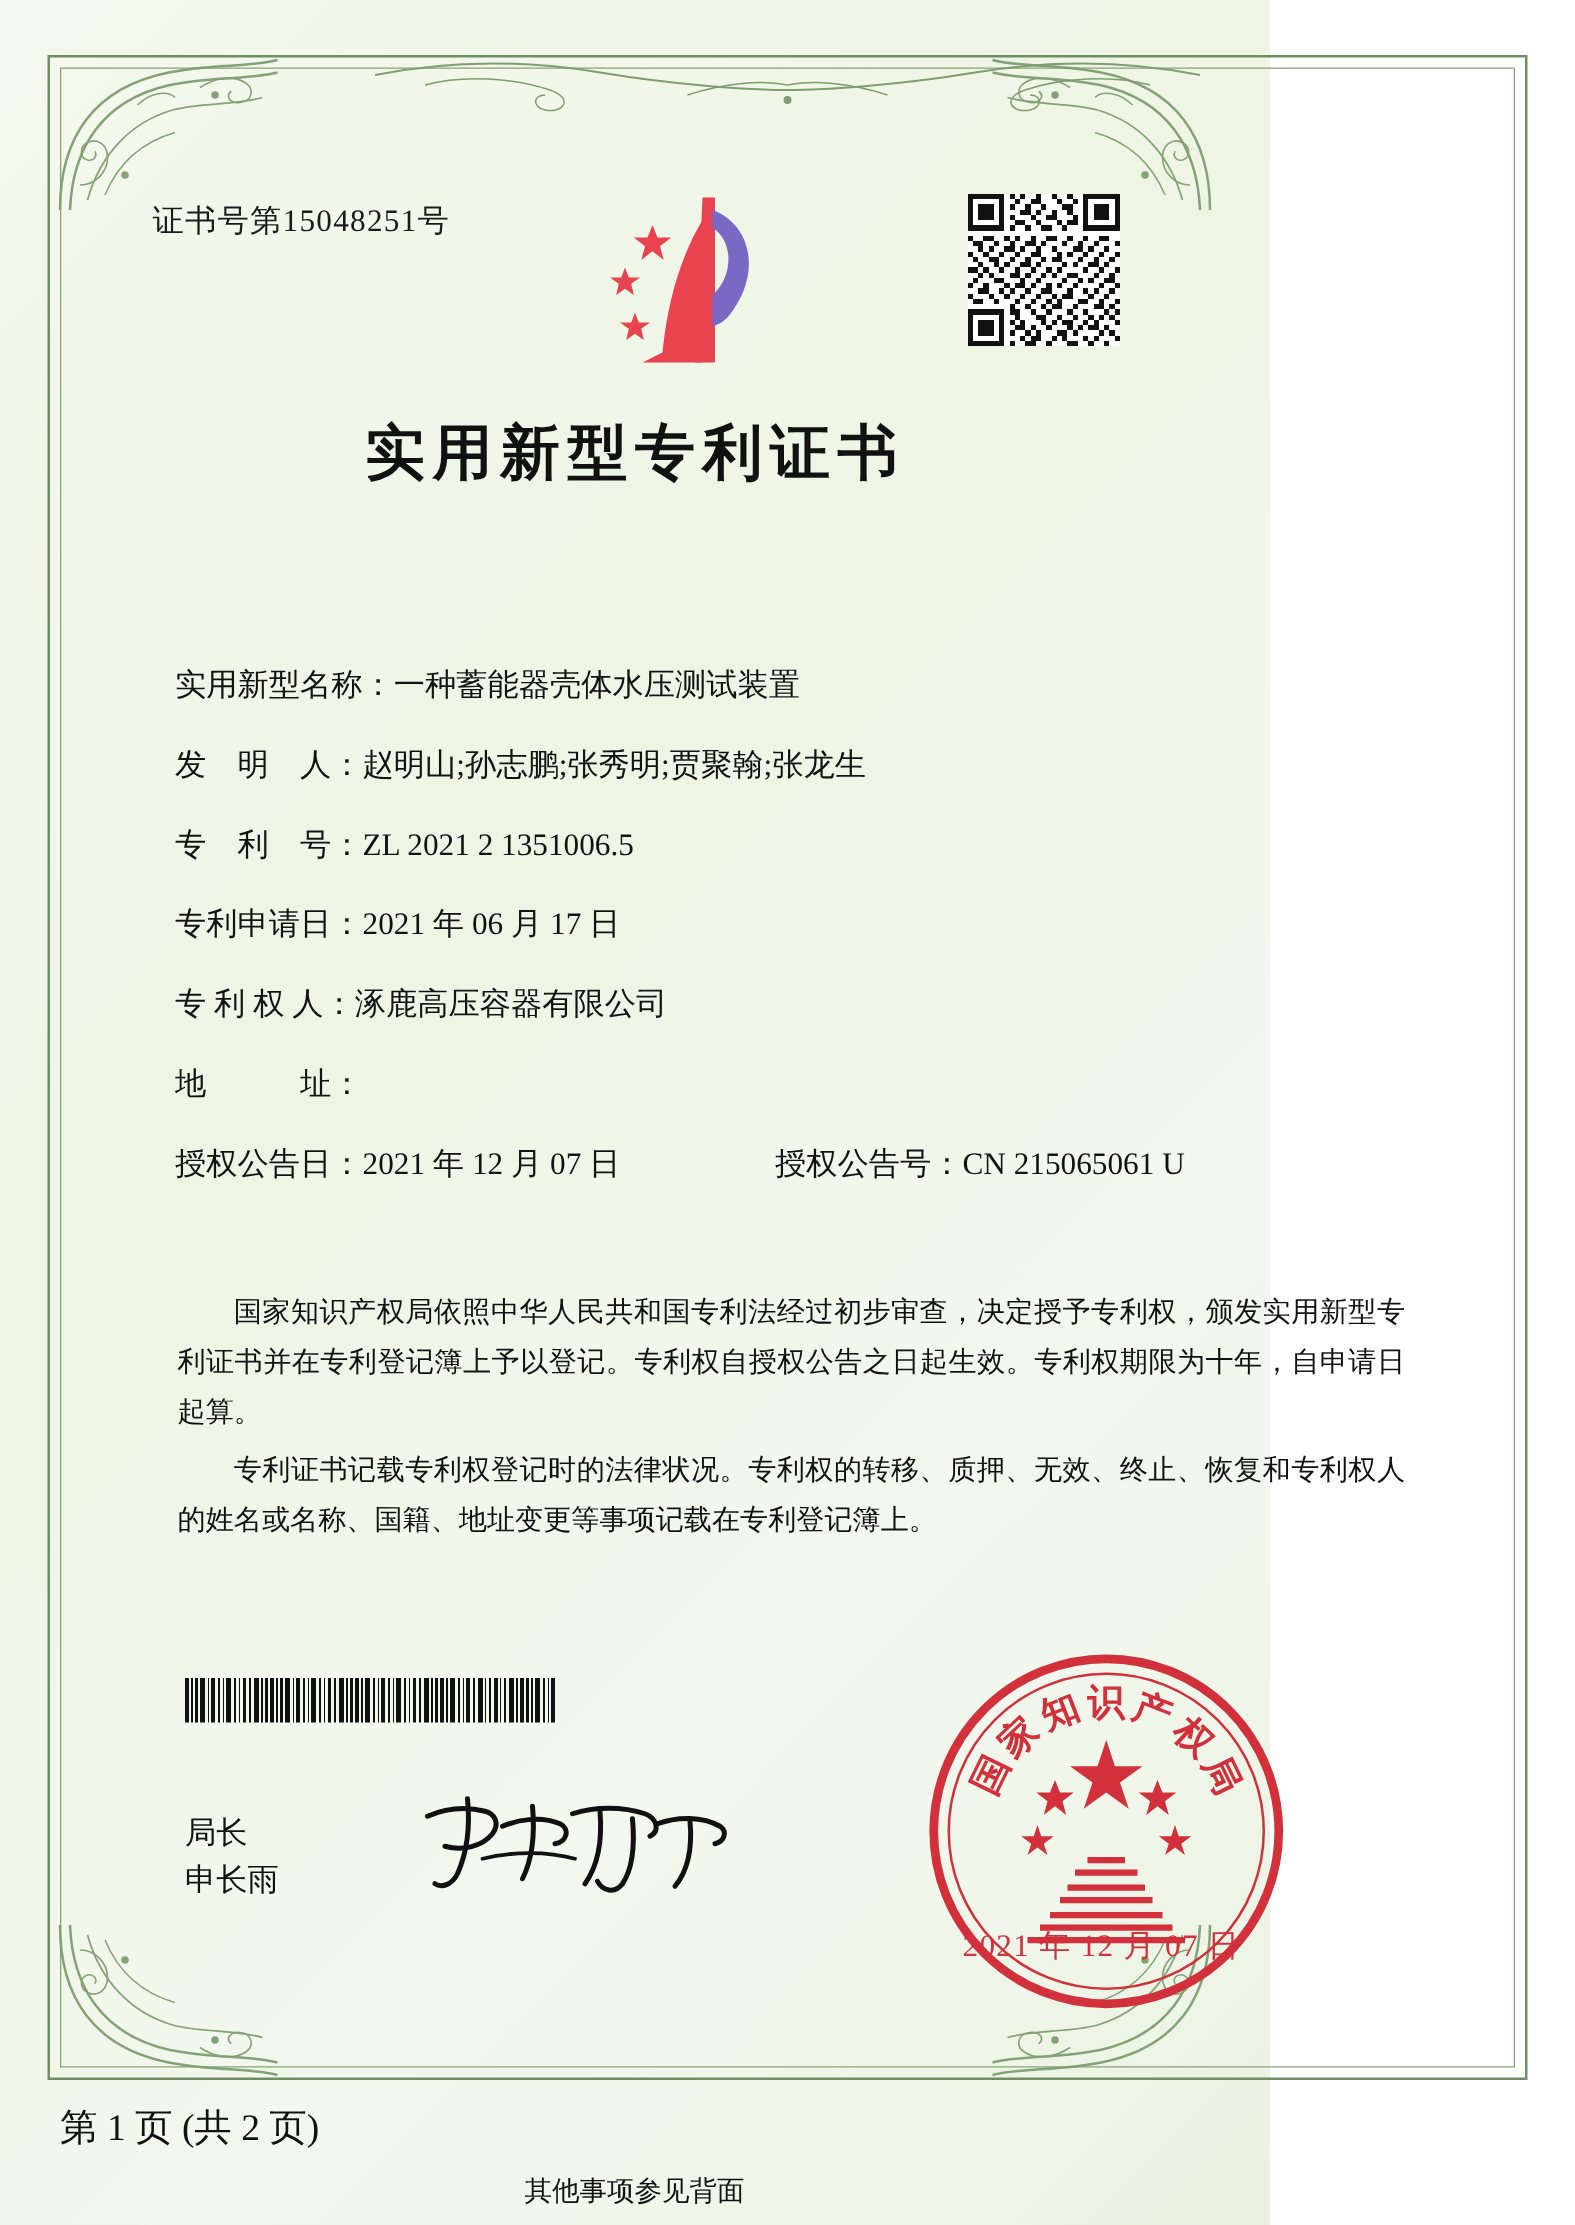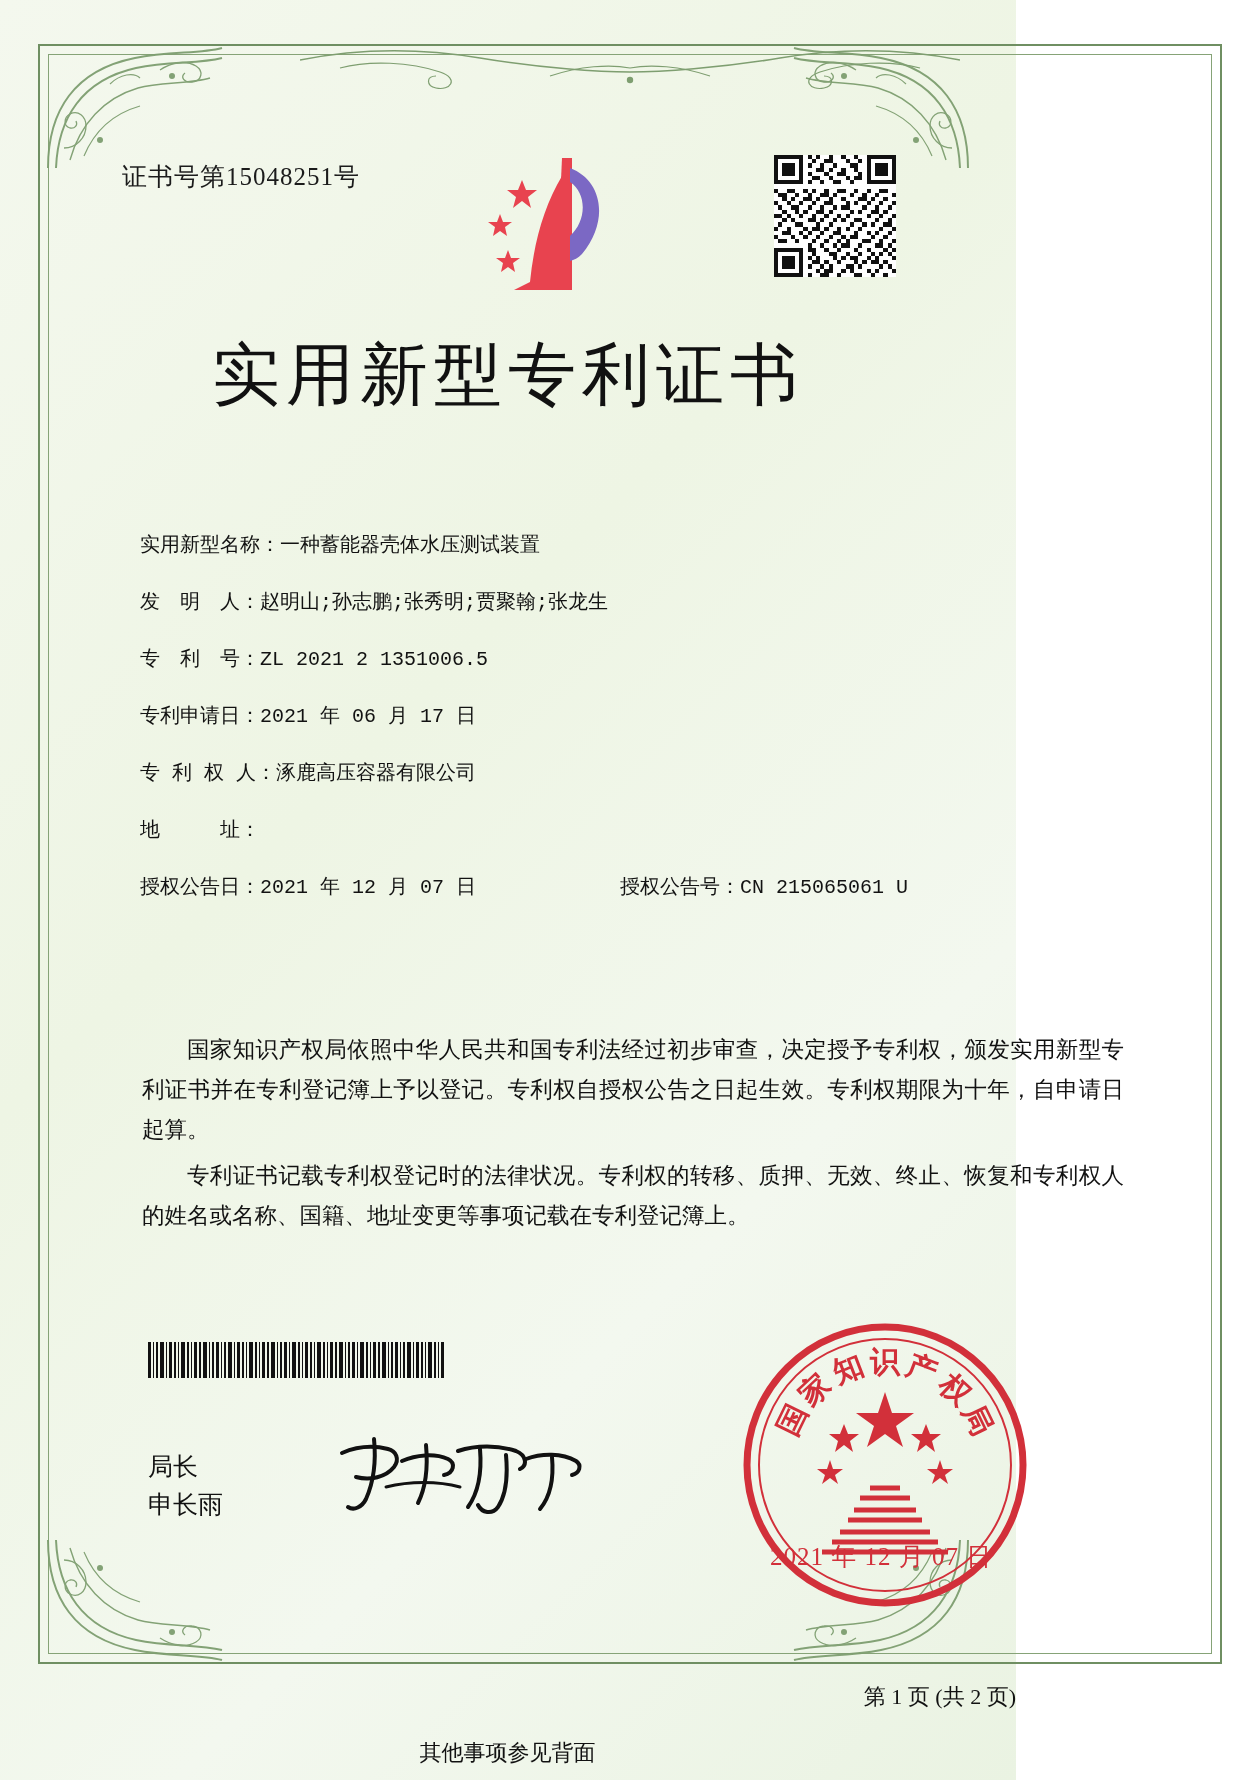--- a/index.html
+++ b/index.html
@@ -83,42 +83,41 @@
     top: 155px;
     width: 122px;
     height: 122px;
   }
   .title {
     position: absolute;
     left: 0;
     right: 0;
     top: 330px;
     text-align: center;
-    font-size: 68px;
-    font-weight: normal;
+    font-size: 48px;
+    font-weight: bold;
     letter-spacing: 6px;
     color: #111;
     font-family: "DejaVu Serif", "Liberation Serif", serif;
   }
 
   
   .fields {
     position: absolute;
     left: 140px;
     top: 532px;
     width: 1000px;
   }
   .frow {
     display: flex;
     align-items: center;
     margin-bottom: 30px;
-    font-size: 20px;
+    font-size: 25px;
     color: #121212;
     line-height: 1.35;
-    font-family: Liberation Mono, monospace;
   }
   .flabel {
     flex: 0 0 auto;
     white-space: pre;
   }
   .fvalue {
     flex: 1 1 auto;
     white-space: pre-wrap;
   }
   .row-inline { display: flex; width: 100%; }
@@ -179,22 +178,22 @@
     font-size: 25px;
     color: #d2303a;
     letter-spacing: 1px;
   }
 
   .page-num {
     position: absolute;
     left: 0;
     right: 0;
     top: 1682px;
-    text-align: right;
-    font-size: 22px;
+    text-align: left;
+    font-size: 30px;
     color: #111;
     margin-left: 48px;
   }
   .footer-note {
     position: absolute;
     left: 0;
     right: 1px;
     top: 1738px;
     text-align: center;
     font-size: 22px;

